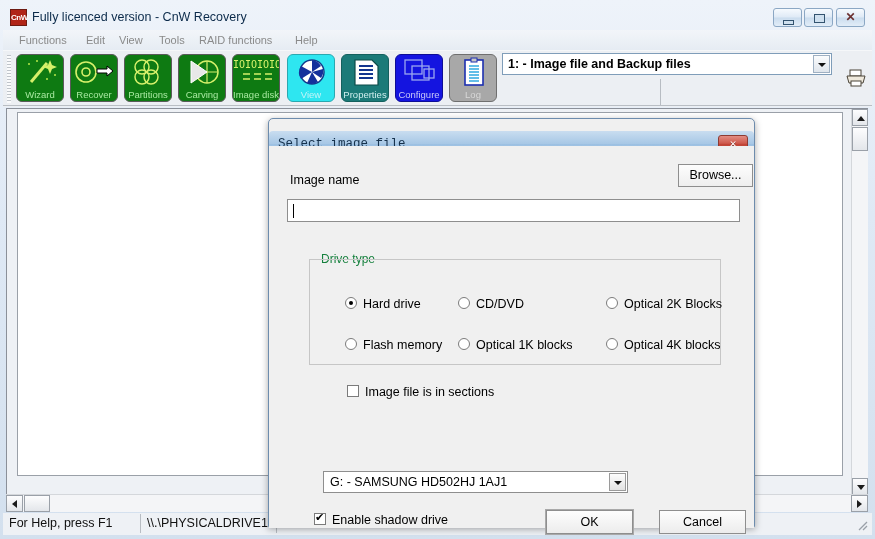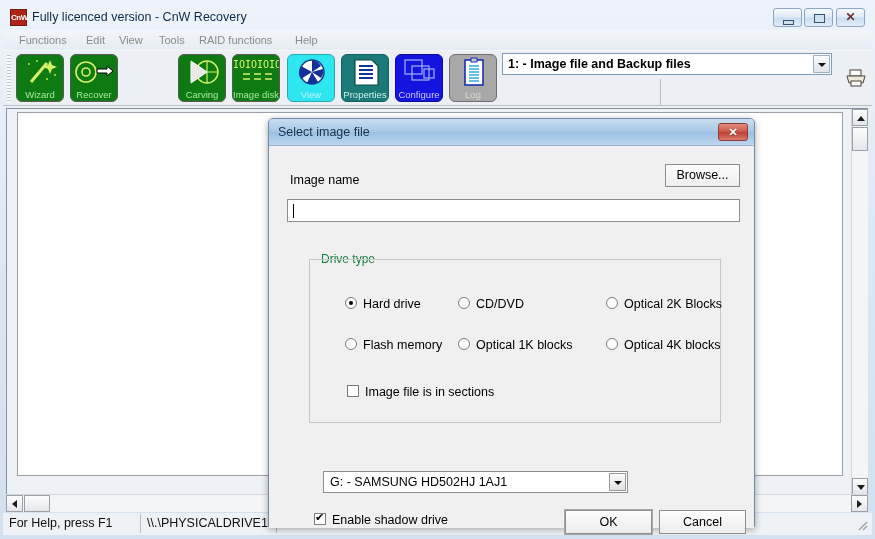--- a/index.html
+++ b/index.html
@@ -184,25 +184,26 @@
   }
   
   #dialog{
     position:absolute;left:268px;top:118px;width:487px;height:409px;
     background:#f0f0f0;
     border:1px solid #6d8cad;border-radius:5px 5px 0 0;
     box-sizing:border-box;
     box-shadow:0 2px 7px rgba(0,0,0,.35);
   }
   #dlg-titlebar{
-    position:absolute;left:0;top:0;width:100%;height:27px;
+    position:absolute;left:0;top:12px;width:100%;height:27px;
     background:linear-gradient(to bottom,#c9ddf0 0%,#a8c8e6 48%,#9cc0e2 52%,#bcd6ee 100%);
     border-radius:4px 4px 0 0;
     border-bottom:1px solid #9ab4ce;
     box-sizing:border-box;
+    font-family:Liberation Mono, monospace;
   }
   #dlg-title{
     position:absolute;left:9px;top:5px;height:17px;line-height:17px;
     font-size:12.5px;color:#16324d;white-space:nowrap;
   }
   #dlg-close{
     position:absolute;right:6px;top:4px;width:30px;height:18px;
     border:1px solid #8d3b33;border-radius:3px;
     background:linear-gradient(to bottom,#e28d84 0%,#cf5a4d 45%,#bf4133 55%,#d97a6e 100%);
     box-sizing:border-box;
@@ -214,35 +215,35 @@
   }
   #dlg-body{
     position:absolute;left:0;top:27px;width:100%;height:382px;
     background:#f0f0f0;
   }
   #img-name-label{
     position:absolute;left:21px;top:26px;height:16px;line-height:16px;
     font-size:12.5px;color:#000;
   }
   #browse-btn{
-    position:absolute;left:396px;top:18px;width:75px;height:23px;
+    position:absolute;left:409px;top:18px;width:75px;height:23px;
     background:linear-gradient(to bottom,#fdfdfd,#eeeeee);
     border:1px solid #8e8e8e;box-sizing:border-box;
     font-size:12.5px;color:#000;line-height:21px;text-align:center;
   }
   #img-name-input{
     position:absolute;left:18px;top:53px;width:453px;height:23px;
     background:#ffffff;border:1px solid #8e8e8e;box-sizing:border-box;
   }
   #caret{
     position:absolute;left:5px;top:4px;width:1px;height:14px;background:#000;
   }
   
   #drive-group{
-    position:absolute;left:40px;top:113px;width:412px;height:164px;
+    position:absolute;left:40px;top:113px;width:412px;height:106px;
     border:1px solid #c6c6c6;box-sizing:border-box;
   }
   #drive-group-label{
     position:absolute;left:48px;top:106px;height:14px;line-height:14px;
     background:#f0f0f0;padding:0 4px;font-size:12px;color:#15803d;
   }
   .radio{
     position:absolute;height:16px;
   }
   .radio .dot{
@@ -287,21 +288,21 @@
     content:"";position:absolute;left:4px;top:7px;
     border-left:4px solid transparent;border-right:4px solid transparent;
     border-top:4px solid #111;
   }
   .dlgbtn{
     position:absolute;top:364px;width:87px;height:24px;
     background:linear-gradient(to bottom,#fdfdfd,#ececec);
     border:1px solid #8e8e8e;box-sizing:border-box;
     font-size:12.5px;color:#000;line-height:22px;text-align:center;
   }
-  #ok-btn{left:296px;outline:1px solid #a9a9a9;}
+  #ok-btn{left:277px;outline:1px solid #a9a9a9;}
   #cancel-btn{left:390px;}
 </style>
 </head>
 <body>
 
 <div id="app-window">
 
   <div id="titlebar">
     <div id="title-icon">CnW</div>
     <div id="title-text">Fully licenced version - CnW Recovery</div>
@@ -347,20 +348,31 @@
     <span class="ico">
       <svg width="48" height="30" viewBox="0 0 48 30">
           <circle cx="15" cy="15" r="10" fill="none" stroke="#d6f06a" stroke-width="1.6"></circle>
           <circle cx="15" cy="15" r="4" fill="none" stroke="#d6f06a" stroke-width="1.6"></circle>
           <path d="M26 12 h10 v-3 l6 5 -6 5 v-3 h-10 z" fill="#ffffff" stroke="#000" stroke-width="1"></path>
         </svg>
     </span>
     <span class="lbl">Recover</span>
   </div>
 
+  <div class="tbtn green" style="left:124px">
+    <span class="ico">
+      <svg width="48" height="30" viewBox="0 0 48 30">
+          <circle cx="17" cy="10" r="7" fill="none" stroke="#d6f06a" stroke-width="1.5"></circle>
+          <circle cx="26" cy="10" r="7" fill="none" stroke="#d6f06a" stroke-width="1.5"></circle>
+          <circle cx="17" cy="20" r="7" fill="none" stroke="#d6f06a" stroke-width="1.5"></circle>
+          <circle cx="26" cy="20" r="7" fill="none" stroke="#d6f06a" stroke-width="1.5"></circle>
+        </svg>
+    </span>
+    <span class="lbl">Partitions</span>
+  </div>
 
   <div class="tbtn green" style="left:178px">
     <span class="ico">
       <svg width="48" height="30" viewBox="0 0 48 30">
           <circle cx="28" cy="15" r="11" fill="none" stroke="#d6f06a" stroke-width="1.5"></circle>
           <line x1="17" y1="15" x2="39" y2="15" stroke="#d6f06a" stroke-width="1.2"></line>
           <line x1="28" y1="4" x2="28" y2="26" stroke="#d6f06a" stroke-width="1.2"></line>
           <path d="M12 4 L28 15 L12 26 z" fill="#e8e8e8" stroke="#ffffff" stroke-width="1"></path>
         </svg>
     </span>

